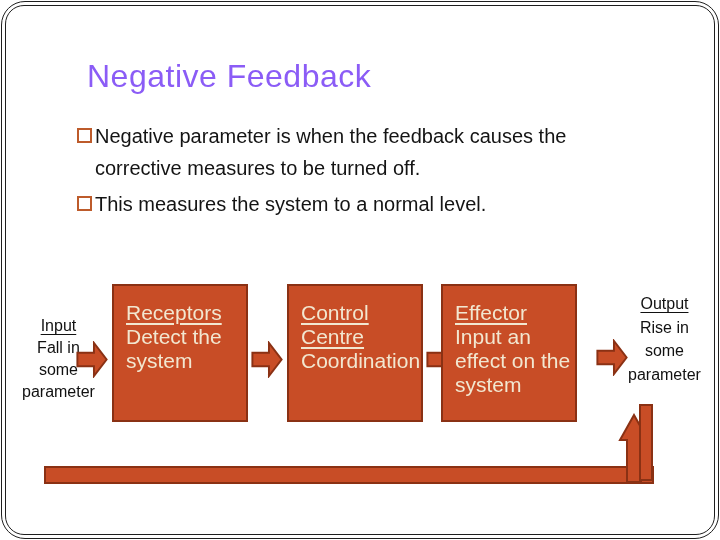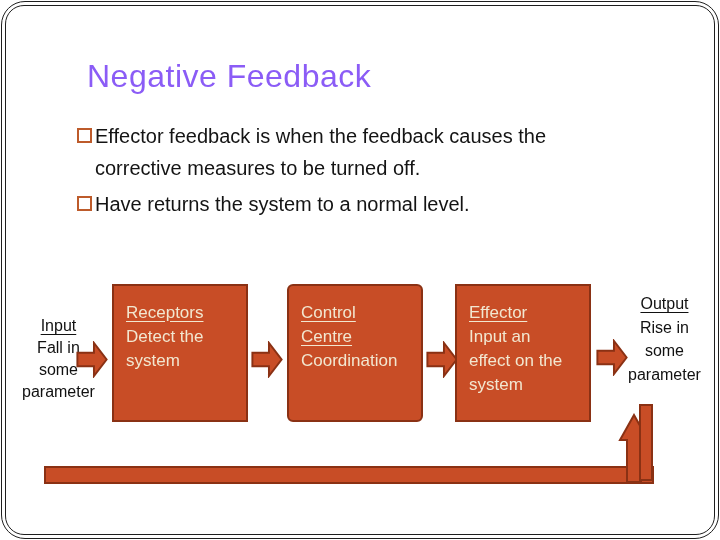--- a/index.html
+++ b/index.html
@@ -22,27 +22,27 @@
   .marker{
     flex:none;width:11px;height:11px;border:2.5px solid #bd5b2b;
     margin-top:8px;margin-right:3px;background:transparent;
   }
   .btext{font-size:20px;line-height:32px;color:#141414;}
   .btext div{white-space:nowrap;}
 
   .dbox{
     position:absolute;top:284px;width:136px;height:138px;box-sizing:border-box;
     background:#c84d26;border:2px solid #8a3114;
-    color:#f2e7d0;font-size:17px;line-height:24px;padding:15px 8px 0 12px;
+    color:#f2e7d0;font-size:21px;line-height:24px;padding:15px 8px 0 12px;
   }
   .dbox div{white-space:nowrap;}
   .u{text-decoration:underline;text-underline-offset:3px;}
   .box-receptors{left:112px;}
-  .box-control{left:287px;border-radius:6px;}
-  .box-effector{left:455px;}
+  .box-control{left:287px;}
+  .box-effector{left:441px;}
 
   .lbl{position:absolute;color:#111111;font-size:16px;text-align:center;}
   .lbl div{white-space:nowrap;}
   .lbl-input{left:22px;top:315px;line-height:22px;}
   .lbl-output{left:628px;top:292px;line-height:23.5px;}
 
   .arrow{position:absolute;top:341px;width:32px;height:37px;}
   .arrow-1{left:76px;}
   .arrow-2{left:251px;}
   .arrow-3{left:426px;}
@@ -64,28 +64,28 @@
 <div class="slide">
   <div class="b-outer"></div>
   <div class="b-inner"></div>
 
   <h1 class="title">Negative Feedback</h1>
 
   <div class="bullets">
     <div class="bullet">
       <span class="marker"></span>
       <div class="btext">
-        <div>Effector feedback is when the feedback causes the</div>
+        <div>Negative parameter is when the feedback causes the</div>
         <div>corrective measures to be turned off.</div>
       </div>
     </div>
     <div class="bullet">
       <span class="marker"></span>
       <div class="btext">
-        <div>Have returns the system to a normal level.</div>
+        <div>This measures the system to a normal level.</div>
       </div>
     </div>
   </div>
 
   <div class="lbl lbl-input">
     <div class="u">Input</div>
     <div>Fall in</div>
     <div>some</div>
     <div>parameter</div>
   </div>

